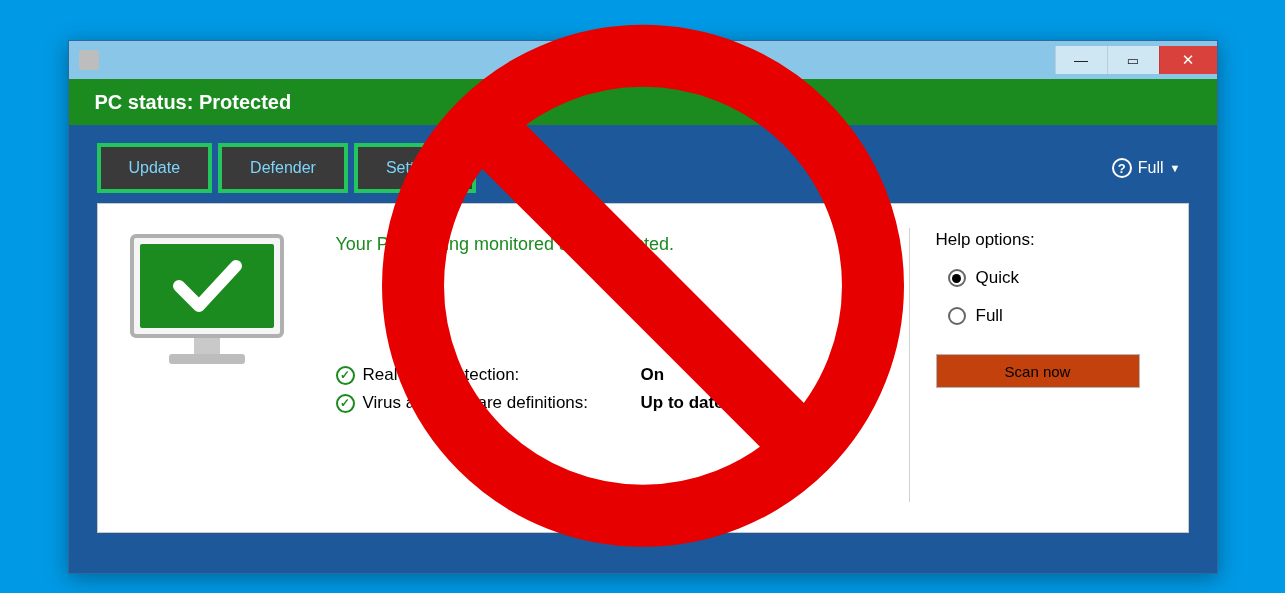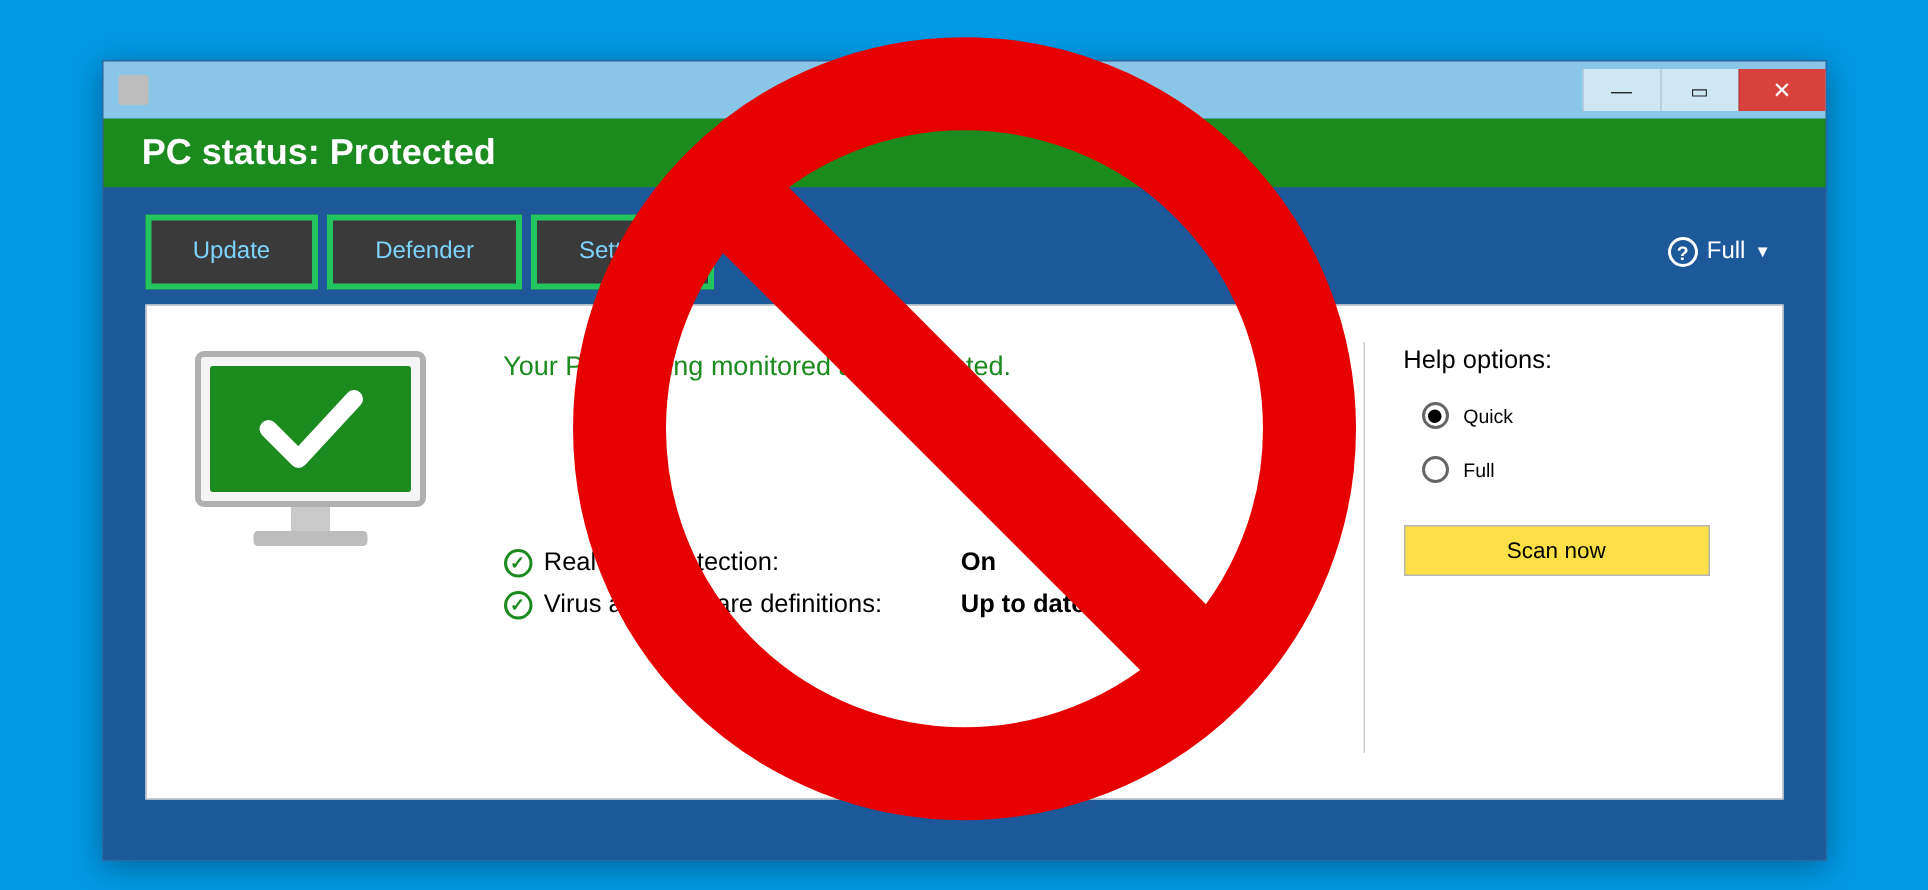--- a/index.html
+++ b/index.html
@@ -68,21 +68,21 @@
   .win-btn.max::before { content:"▭"; font-size:13px;}
   .win-btn.close::before { content:"✕"; font-size:15px; font-weight:400;}
 
   .status-bar {
     height: 46px;
     background: #1b8a1f;
     color: #fff;
     display: flex;
     align-items: center;
     padding-left: 26px;
-    font-size: 24px;
+    font-size: 20px;
     font-weight: 600;
   }
 
   .tab-area {
     background: #1d589a;
     padding: 18px 28px 0 28px;
     display: flex;
     align-items: center;
   }
   .tabs { display: flex; gap: 6px; }
@@ -141,31 +141,31 @@
   .status-row .val { font-weight: 600; }
   .ok-dot {
     width: 19px;height:19px;border-radius:50%;
     border:2px solid #1b8a1f;
     display:inline-flex;align-items:center;justify-content:center;
     color:#1b8a1f;font-size:12px;font-weight:700;
   }
   .divider { width:1px; background:#d0d0d0; }
   .right-col { flex: none; width: 230px; padding-left: 4px; }
   .scan-title { font-size: 17px; margin-bottom: 18px; margin-top: 2px;}
-  .radio-row { display:flex; align-items:center; gap:10px; font-size:13px; margin-bottom: 18px; cursor:pointer;padding-left:12px;}
+  .radio-row { display:flex; align-items:center; gap:10px; font-size:17px; margin-bottom: 18px; cursor:pointer;padding-left:12px;}
   .radio {
     width:18px;height:18px;border:2px solid #666;border-radius:50%;
     display:inline-flex;align-items:center;justify-content:center;
   }
   .radio.selected::after{ content:"";width:9px;height:9px;background:#000;border-radius:50%;}
   .scan-btn {
     margin-top: 10px;
     width: 204px;
     height: 34px;
-    background: #fde047;
+    background: #c2410c;
     border:1px solid #b5b5b5;
     font-size:15px;
     cursor:pointer;
   }
 
   
   .prohibit {
     position: absolute;
     left: 50%; top: 50%;
     transform: translate(-50%, -52%);

